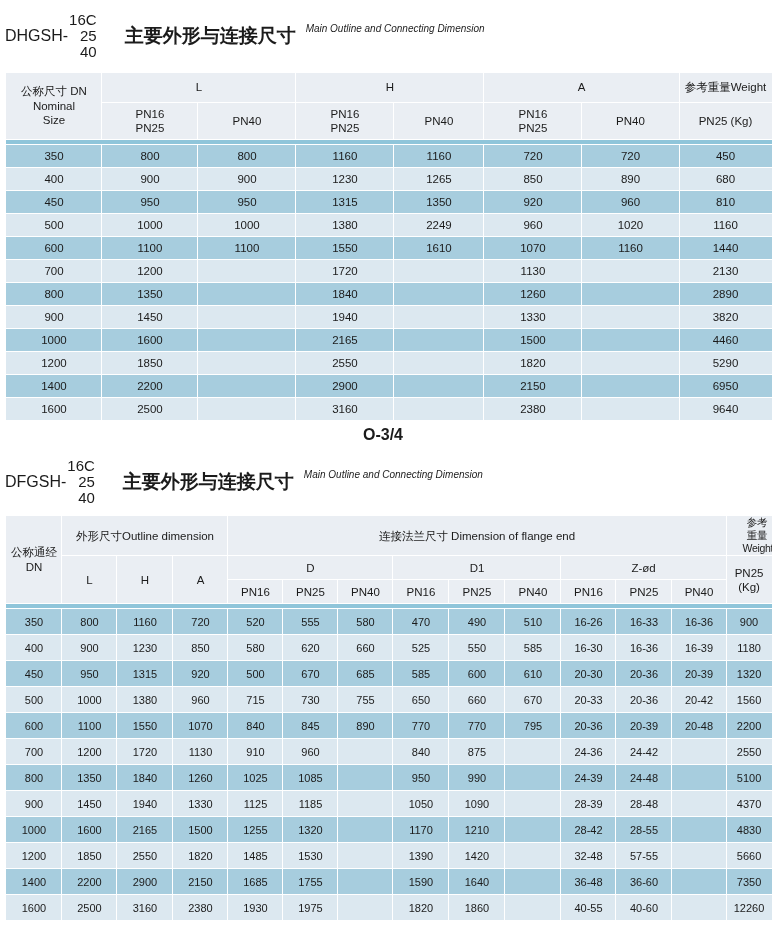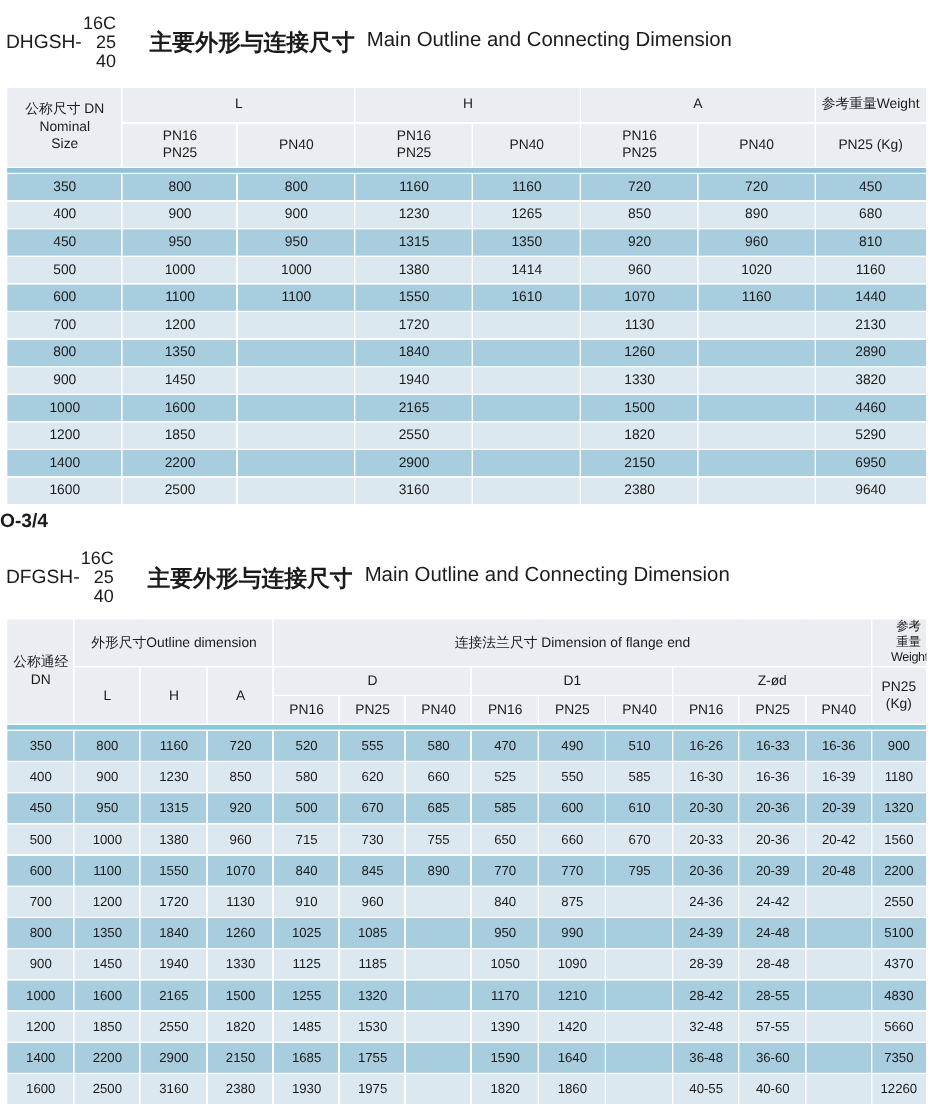--- a/index.html
+++ b/index.html
@@ -19,41 +19,41 @@
 
   
   .title-block{display:flex;align-items:center;padding-left:5px;box-sizing:border-box;}
   .title-block.first{height:72px;}
   .title-block.second{height:66px;}
   .model-group{display:flex;align-items:center;}
   .model-prefix{font-size:16px;letter-spacing:0;}
   .model-variants{display:flex;flex-direction:column;font-size:15px;line-height:16px;text-align:right;margin-left:1px;}
   .title-text{display:flex;align-items:flex-start;margin-left:28px;}
   .title-zh{font-size:19px;font-weight:bold;}
-  .title-en{font-size:17px;margin-left:10px;}
+  .title-en{font-size:10px;margin-left:10px;font-style:italic;}
 
   
   table{border-collapse:collapse;table-layout:fixed;width:766px;margin:0 auto;}
   th,td{border:1px solid #ffffff;text-align:center;vertical-align:middle;padding:0;font-weight:normal;overflow:hidden;}
   thead th{background:var(--header-bg);font-size:11.5px;line-height:1.25;white-space:pre-line;}
   tr.sep th{border:none;height:4px;background:var(--separator);padding:0;line-height:0;font-size:0;}
   tbody td{font-size:11.5px;}
   #t1 thead tr.h1 th{height:29px;}
   #t1 thead tr.h2 th{height:36px;}
   #t1 tbody td{height:22px;}
   #t2 thead tr.h1 th{height:29px;}
   #t2 thead tr.h2 th{height:23px;}
   #t2 thead tr.h3 th{height:23px;}
   #t2 tbody td{height:25px;font-size:11px;}
   #t2 th.tight{font-size:10.5px;letter-spacing:-0.3px;padding-left:16px;}
   tr.dark td{background:var(--row-dark);}
   tr.light td{background:var(--row-light);}
 
   
-  .page-marker{height:28px;line-height:28px;text-align:left;padding-right:12px;font-weight:bold;font-size:16px;}
+  .page-marker{height:28px;line-height:28px;text-align:center;padding-right:12px;font-weight:bold;font-size:16px;}
 </style>
 </head>
 <body>
 
 <div class="page">
 
   <div class="title-block first">
     <div class="model-group">
       <span class="model-prefix">DHGSH-</span>
       <span class="model-variants">
@@ -134,21 +134,21 @@
           <td>1350</td>
           <td>920</td>
           <td>960</td>
           <td>810</td>
         </tr>
         <tr class="light">
           <td>500</td>
           <td>1000</td>
           <td>1000</td>
           <td>1380</td>
-          <td>1414</td>
+          <td>2249</td>
           <td>960</td>
           <td>1020</td>
           <td>1160</td>
         </tr>
         <tr class="dark">
           <td>600</td>
           <td>1100</td>
           <td>1100</td>
           <td>1550</td>
           <td>1610</td>

